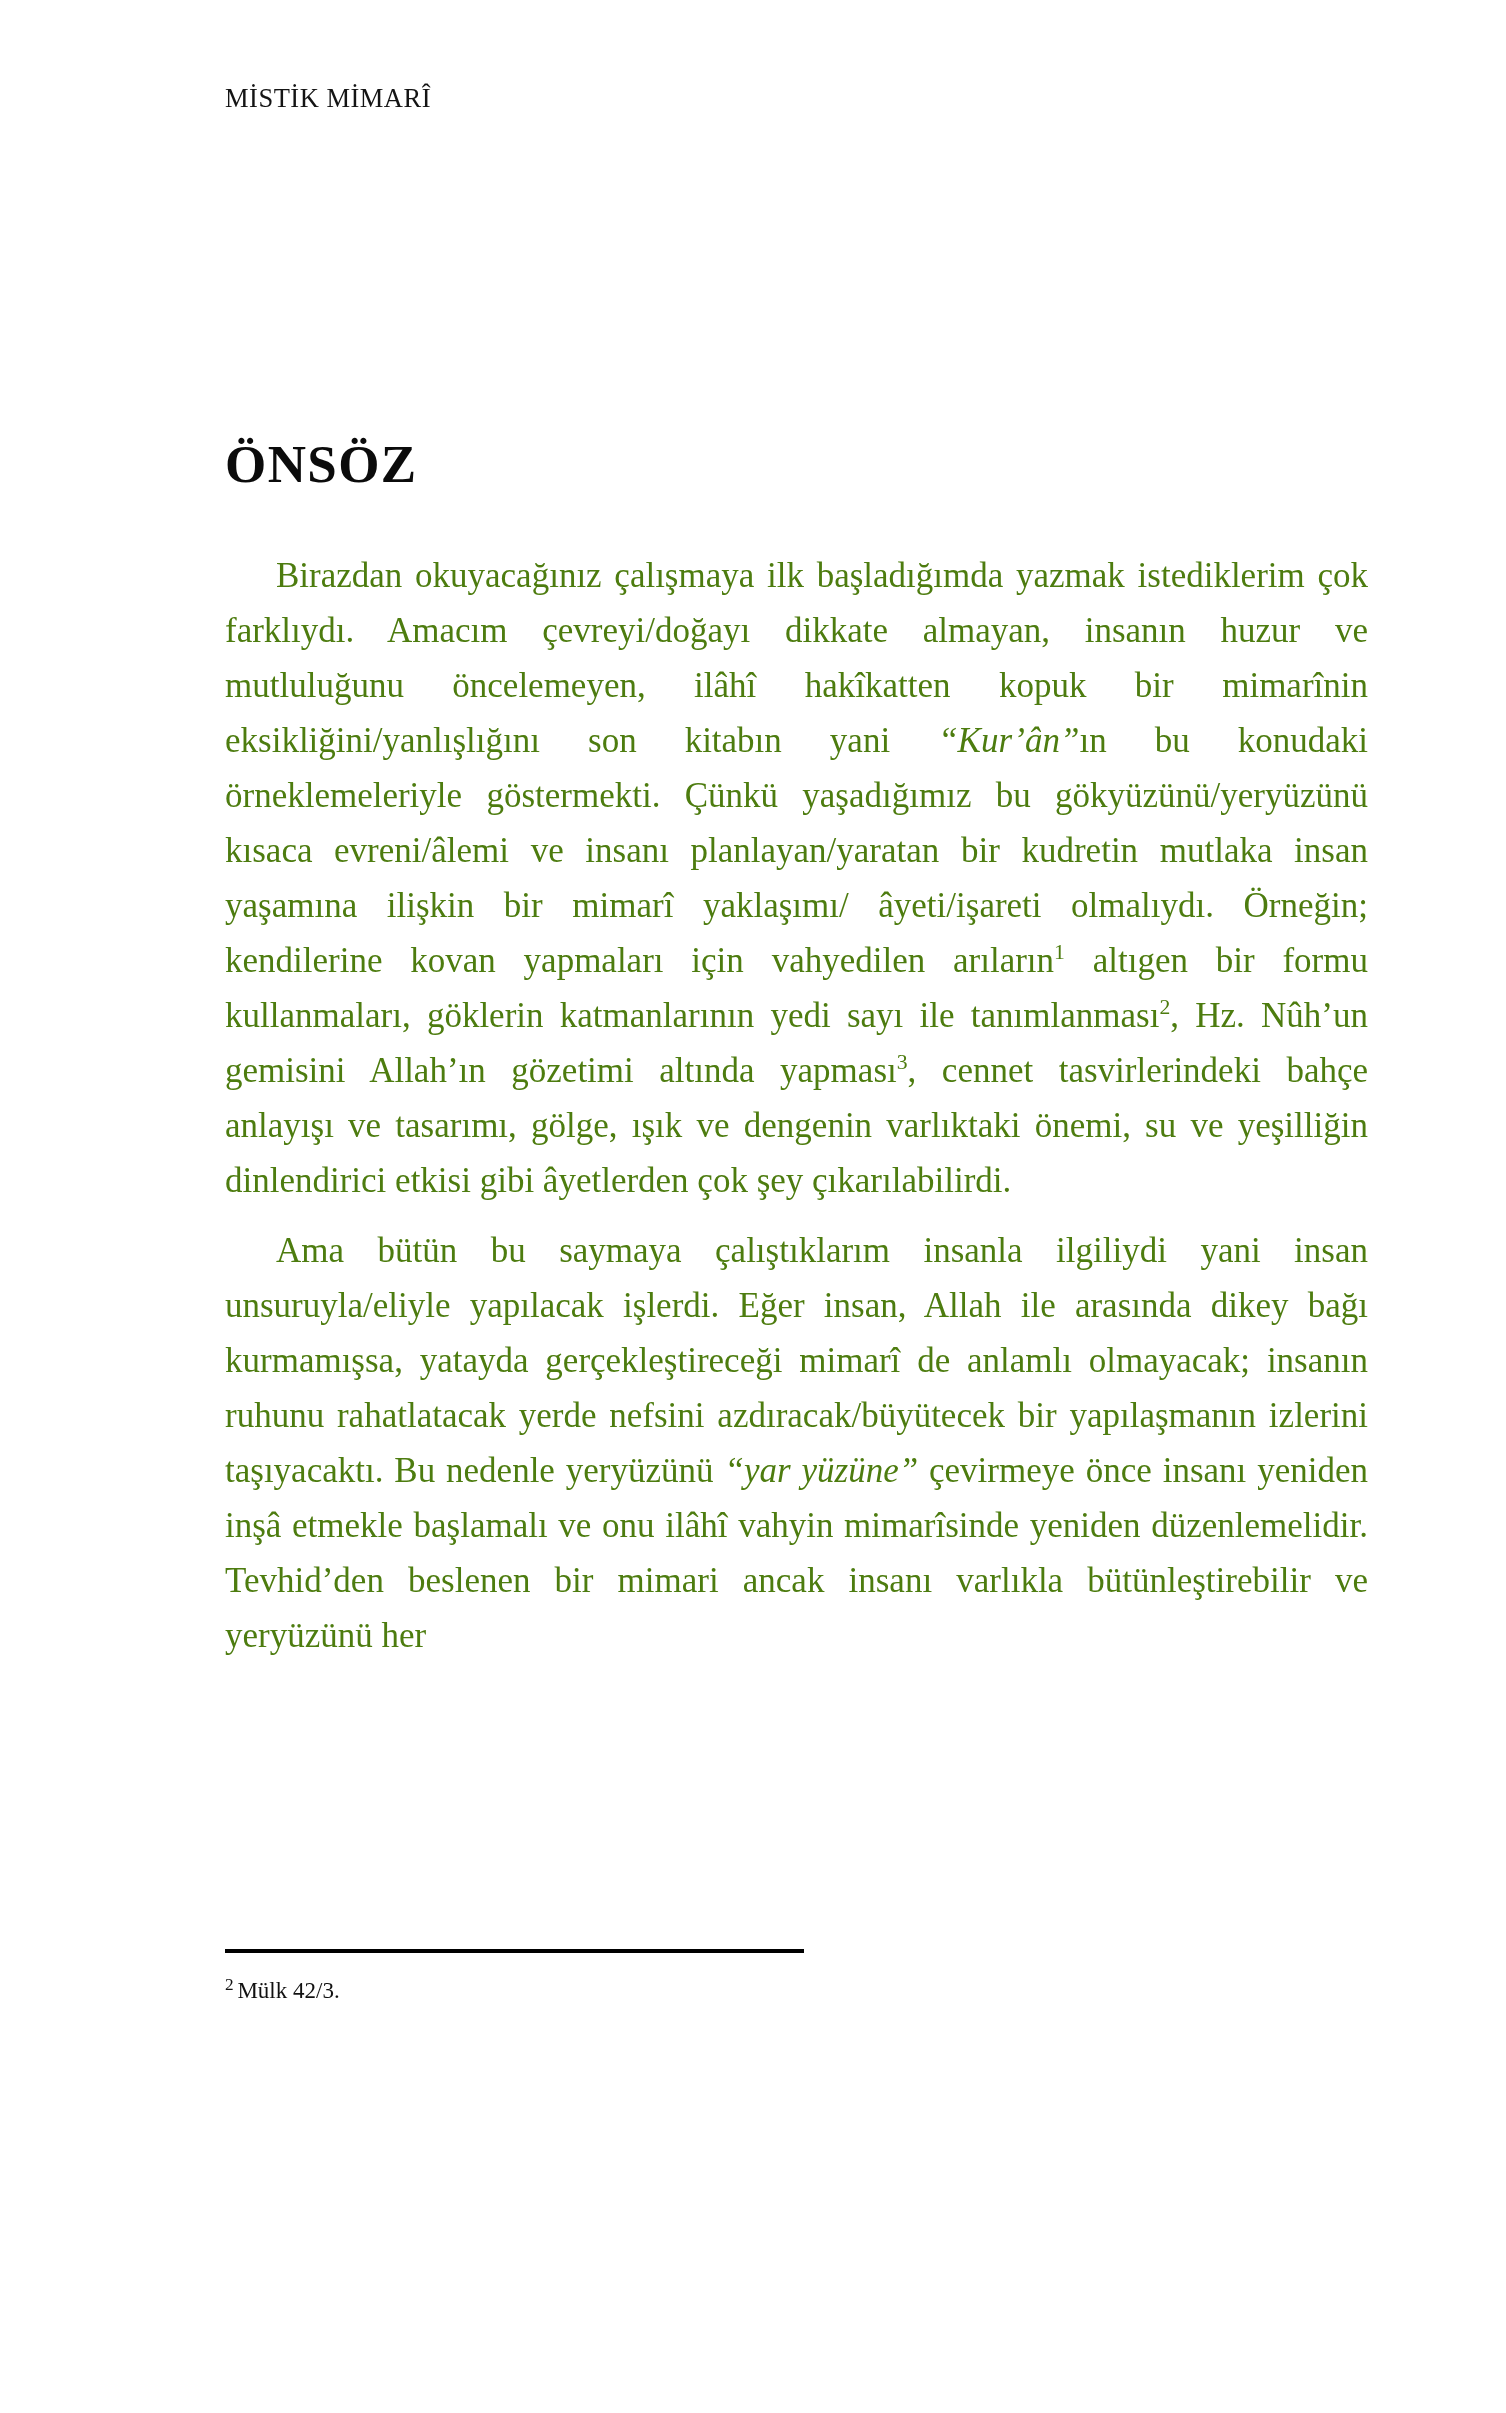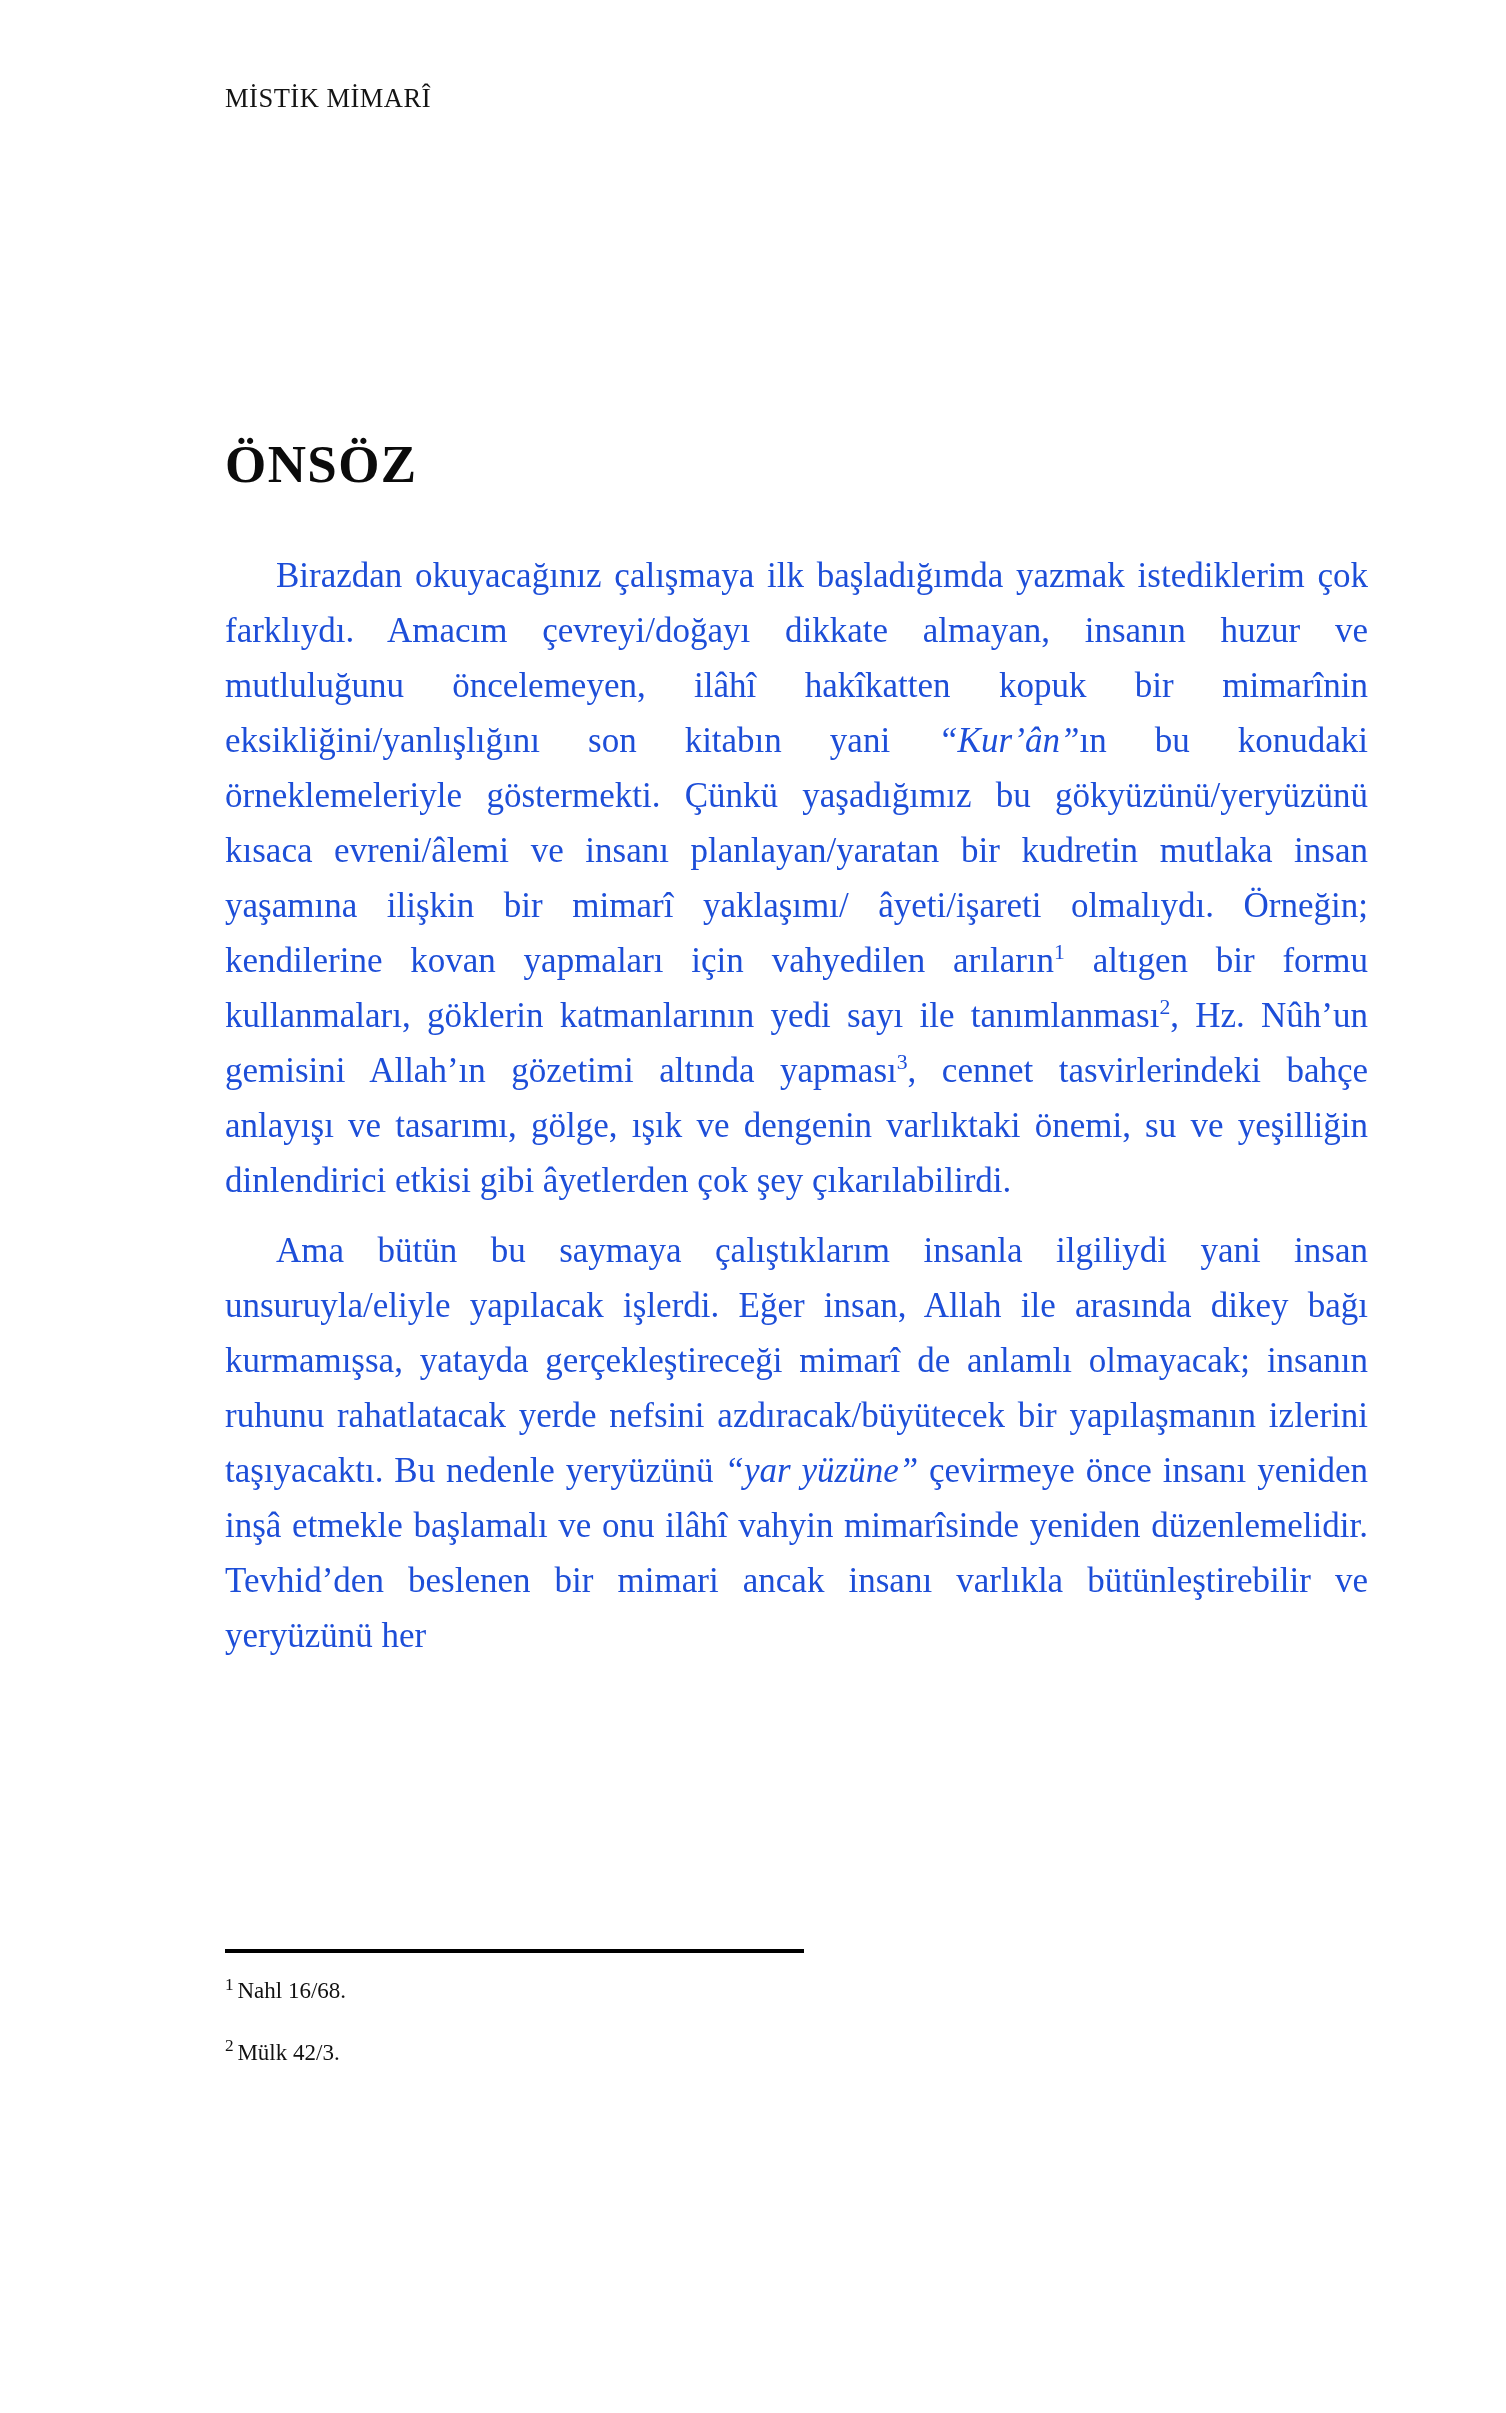--- a/index.html
+++ b/index.html
@@ -52,21 +52,21 @@
     color: #0b0b0b;
   }
 
   .body-par {
     font-size: 35px;
     line-height: 55px;
     text-align: justify;
     text-justify: inter-word;
     margin: 0;
     text-indent: 51px;
-    color: #1d4ed8;
+    color: #4d7c0f;
     hyphens: none;
   }
   .body-par + .body-par {
     margin-top: 15px;
   }
   .body-par:last-child {
     text-align: justify;
   }
 
   .q-italic {
@@ -120,19 +120,18 @@
     <div id="paragraphs-host">
         <p class="body-par">Birazdan okuyacağınız çalışmaya ilk başladığımda yazmak istediklerim çok farklıydı. Amacım çevreyi/doğayı dikkate almayan, insanın huzur ve mutluluğunu öncelemeyen, ilâhî hakîkatten kopuk bir mimarînin eksikliğini/yanlışlığını son kitabın yani <span class="q-italic">“Kur’ân”</span>ın bu konudaki örneklemeleriyle göstermekti. Çünkü yaşadığımız bu gökyüzünü/yeryüzünü kısaca evreni/âlemi ve insanı planlayan/yaratan bir kudretin mutlaka insan yaşamına ilişkin bir mimarî yaklaşımı/ âyeti/işareti olmalıydı. Örneğin; kendilerine kovan yapmaları için vahyedilen arıların<sup class="fn-ref">1</sup> altıgen bir formu kullanmaları, göklerin katmanlarının yedi sayı ile tanımlanması<sup class="fn-ref">2</sup>, Hz. Nûh’un gemisini Allah’ın gözetimi altında yapması<sup class="fn-ref">3</sup>, cennet tasvirlerindeki bahçe anlayışı ve tasarımı, gölge, ışık ve dengenin varlıktaki önemi, su ve yeşilliğin dinlendirici etkisi gibi âyetlerden çok şey çıkarılabilirdi.</p>
         <p class="body-par">Ama bütün bu saymaya çalıştıklarım insanla ilgiliydi yani insan unsuruyla/eliyle yapılacak işlerdi. Eğer insan, Allah ile arasında dikey bağı kurmamışsa, yatayda gerçekleştireceği mimarî de anlamlı olmayacak; insanın ruhunu rahatlatacak yerde nefsini azdıracak/büyütecek bir yapılaşmanın izlerini taşıyacaktı. Bu nedenle yeryüzünü <span class="q-italic">“yar yüzüne”</span> çevirmeye önce insanı yeniden inşâ etmekle başlamalı ve onu ilâhî vahyin mimarîsinde yeniden düzenlemelidir. Tevhid’den beslenen bir mimari ancak insanı varlıkla bütünleştirebilir ve yeryüzünü her</p>
       </div>
 
   </div>
 
   <div class="footnote-area">
     <div class="footnote-rule"></div>
     <div id="footnotes-host">
-        <div class="footnote"><sup>1</sup><span>Nahl 16/68.</span></div>
         <div class="footnote"><sup>2</sup><span>Mülk 42/3.</span></div>
       </div>
   </div>
 
 </div>
 
 
 </body></html>

